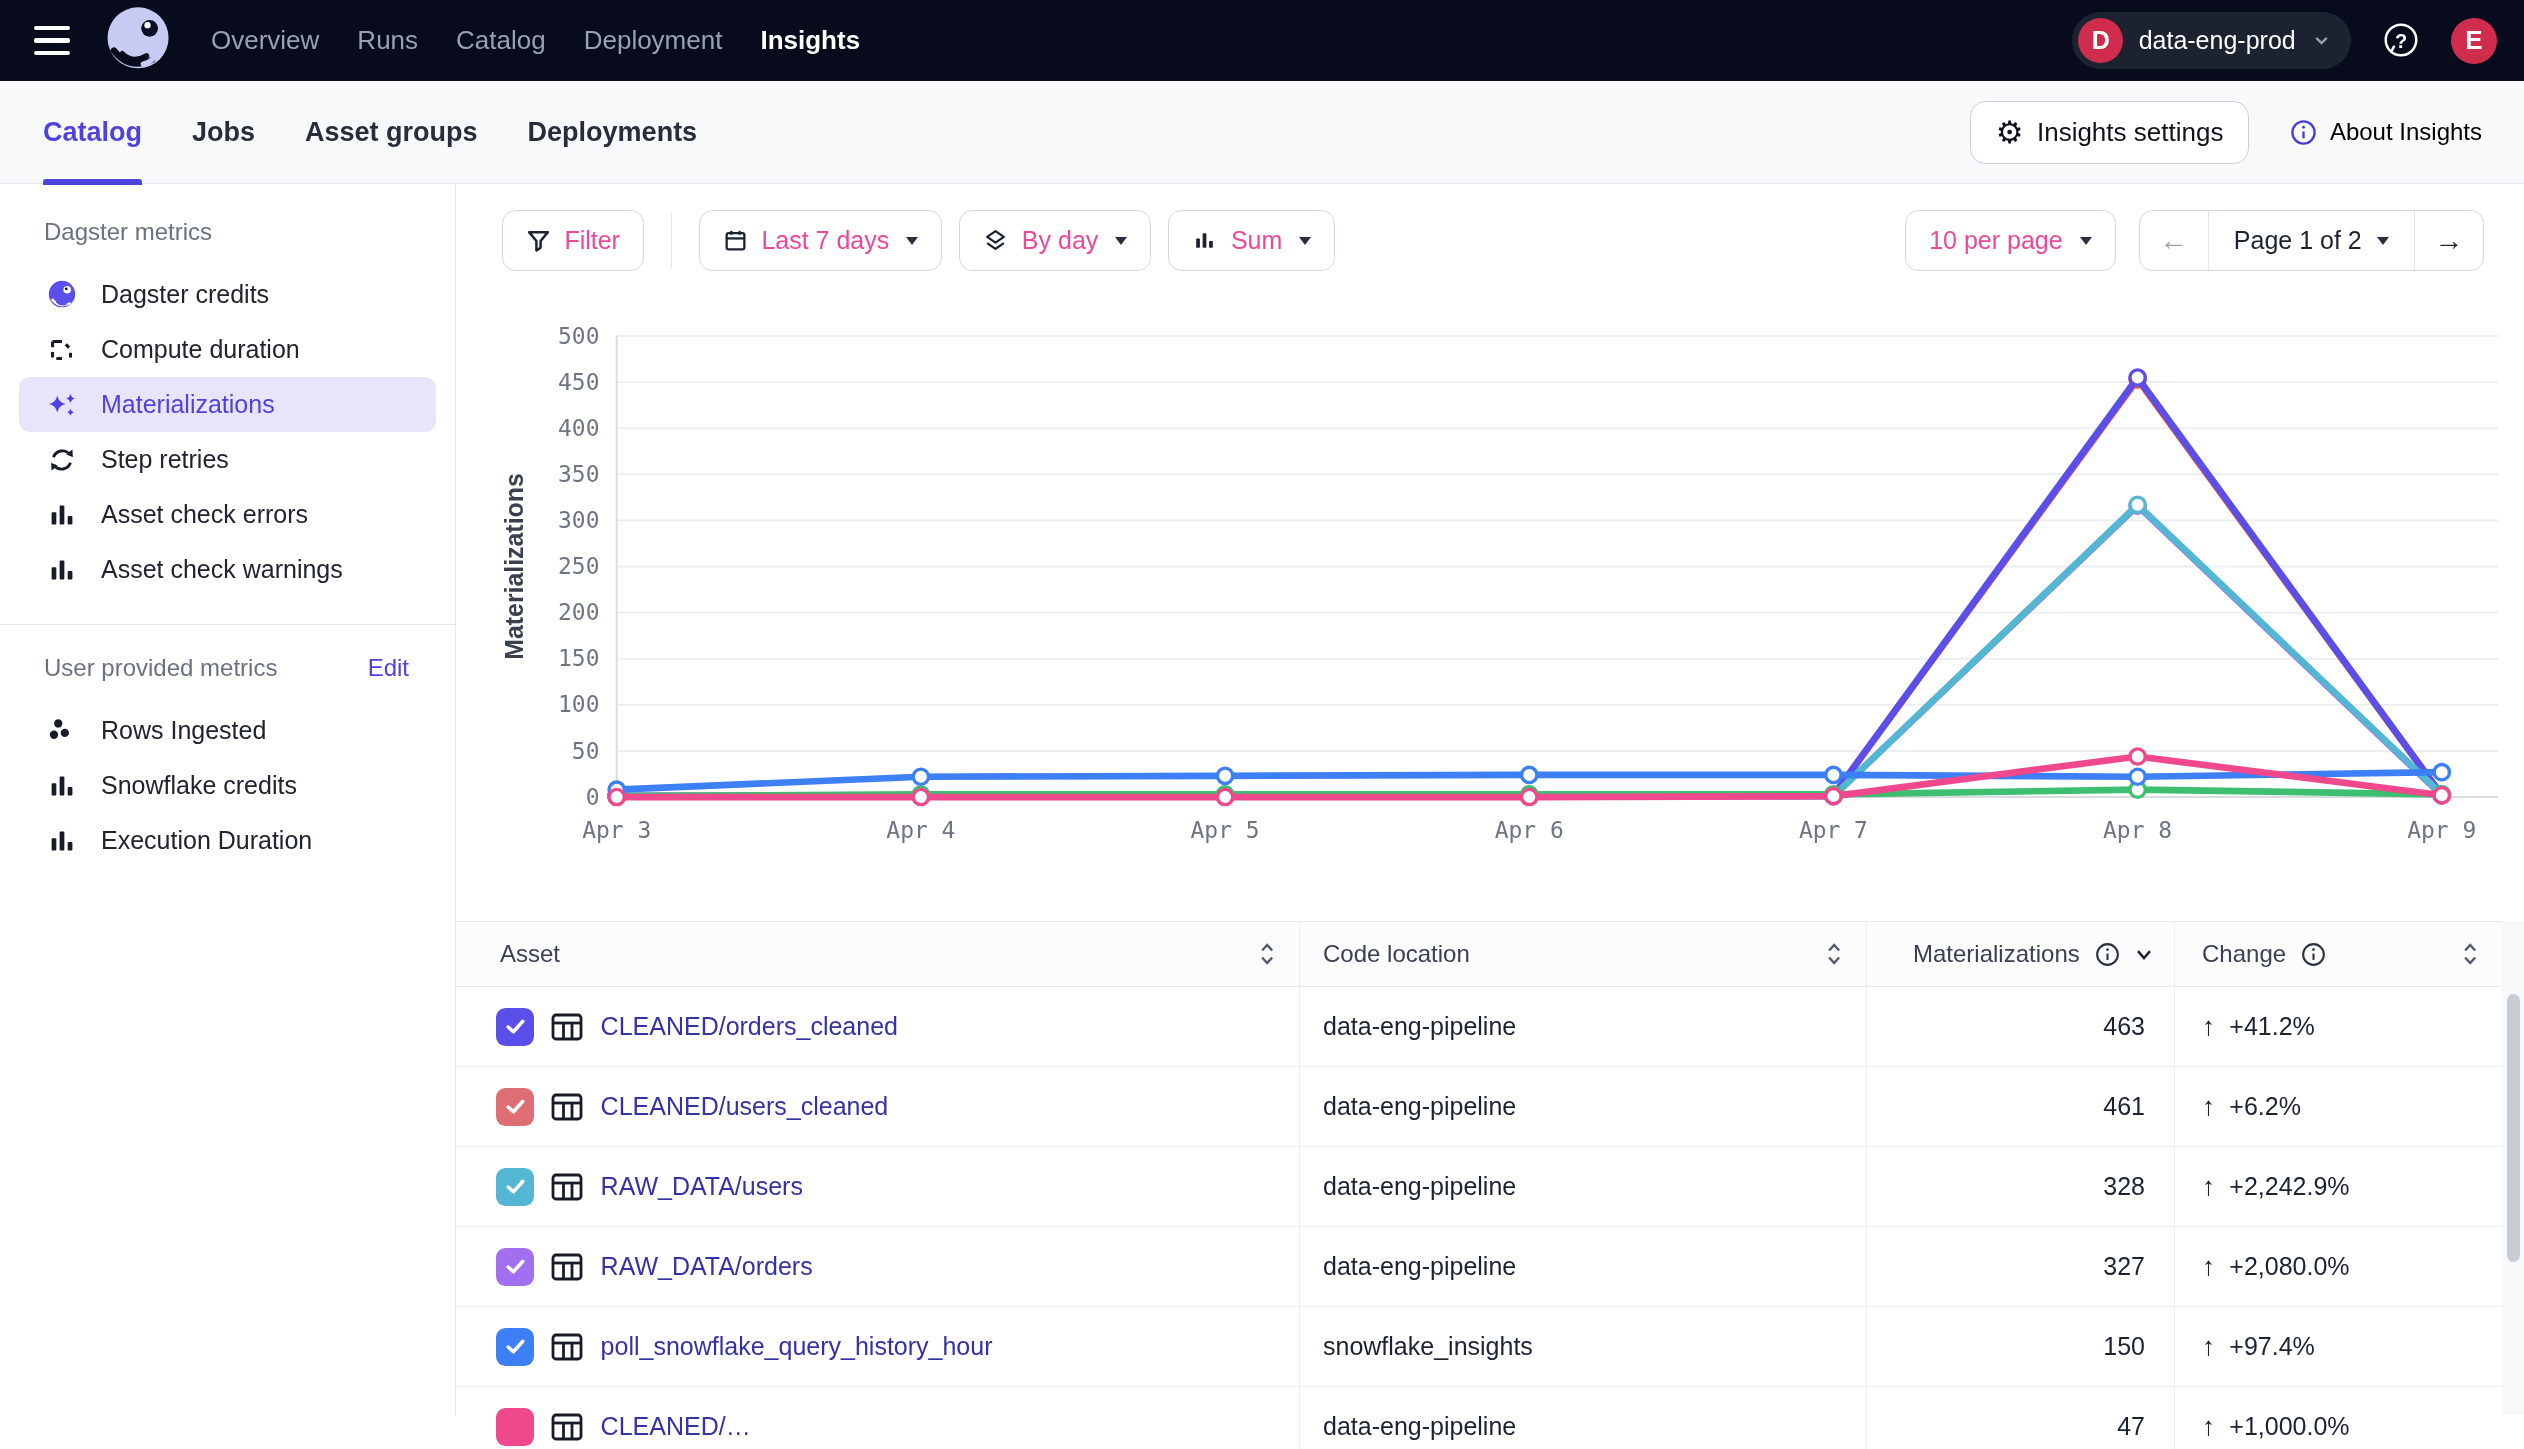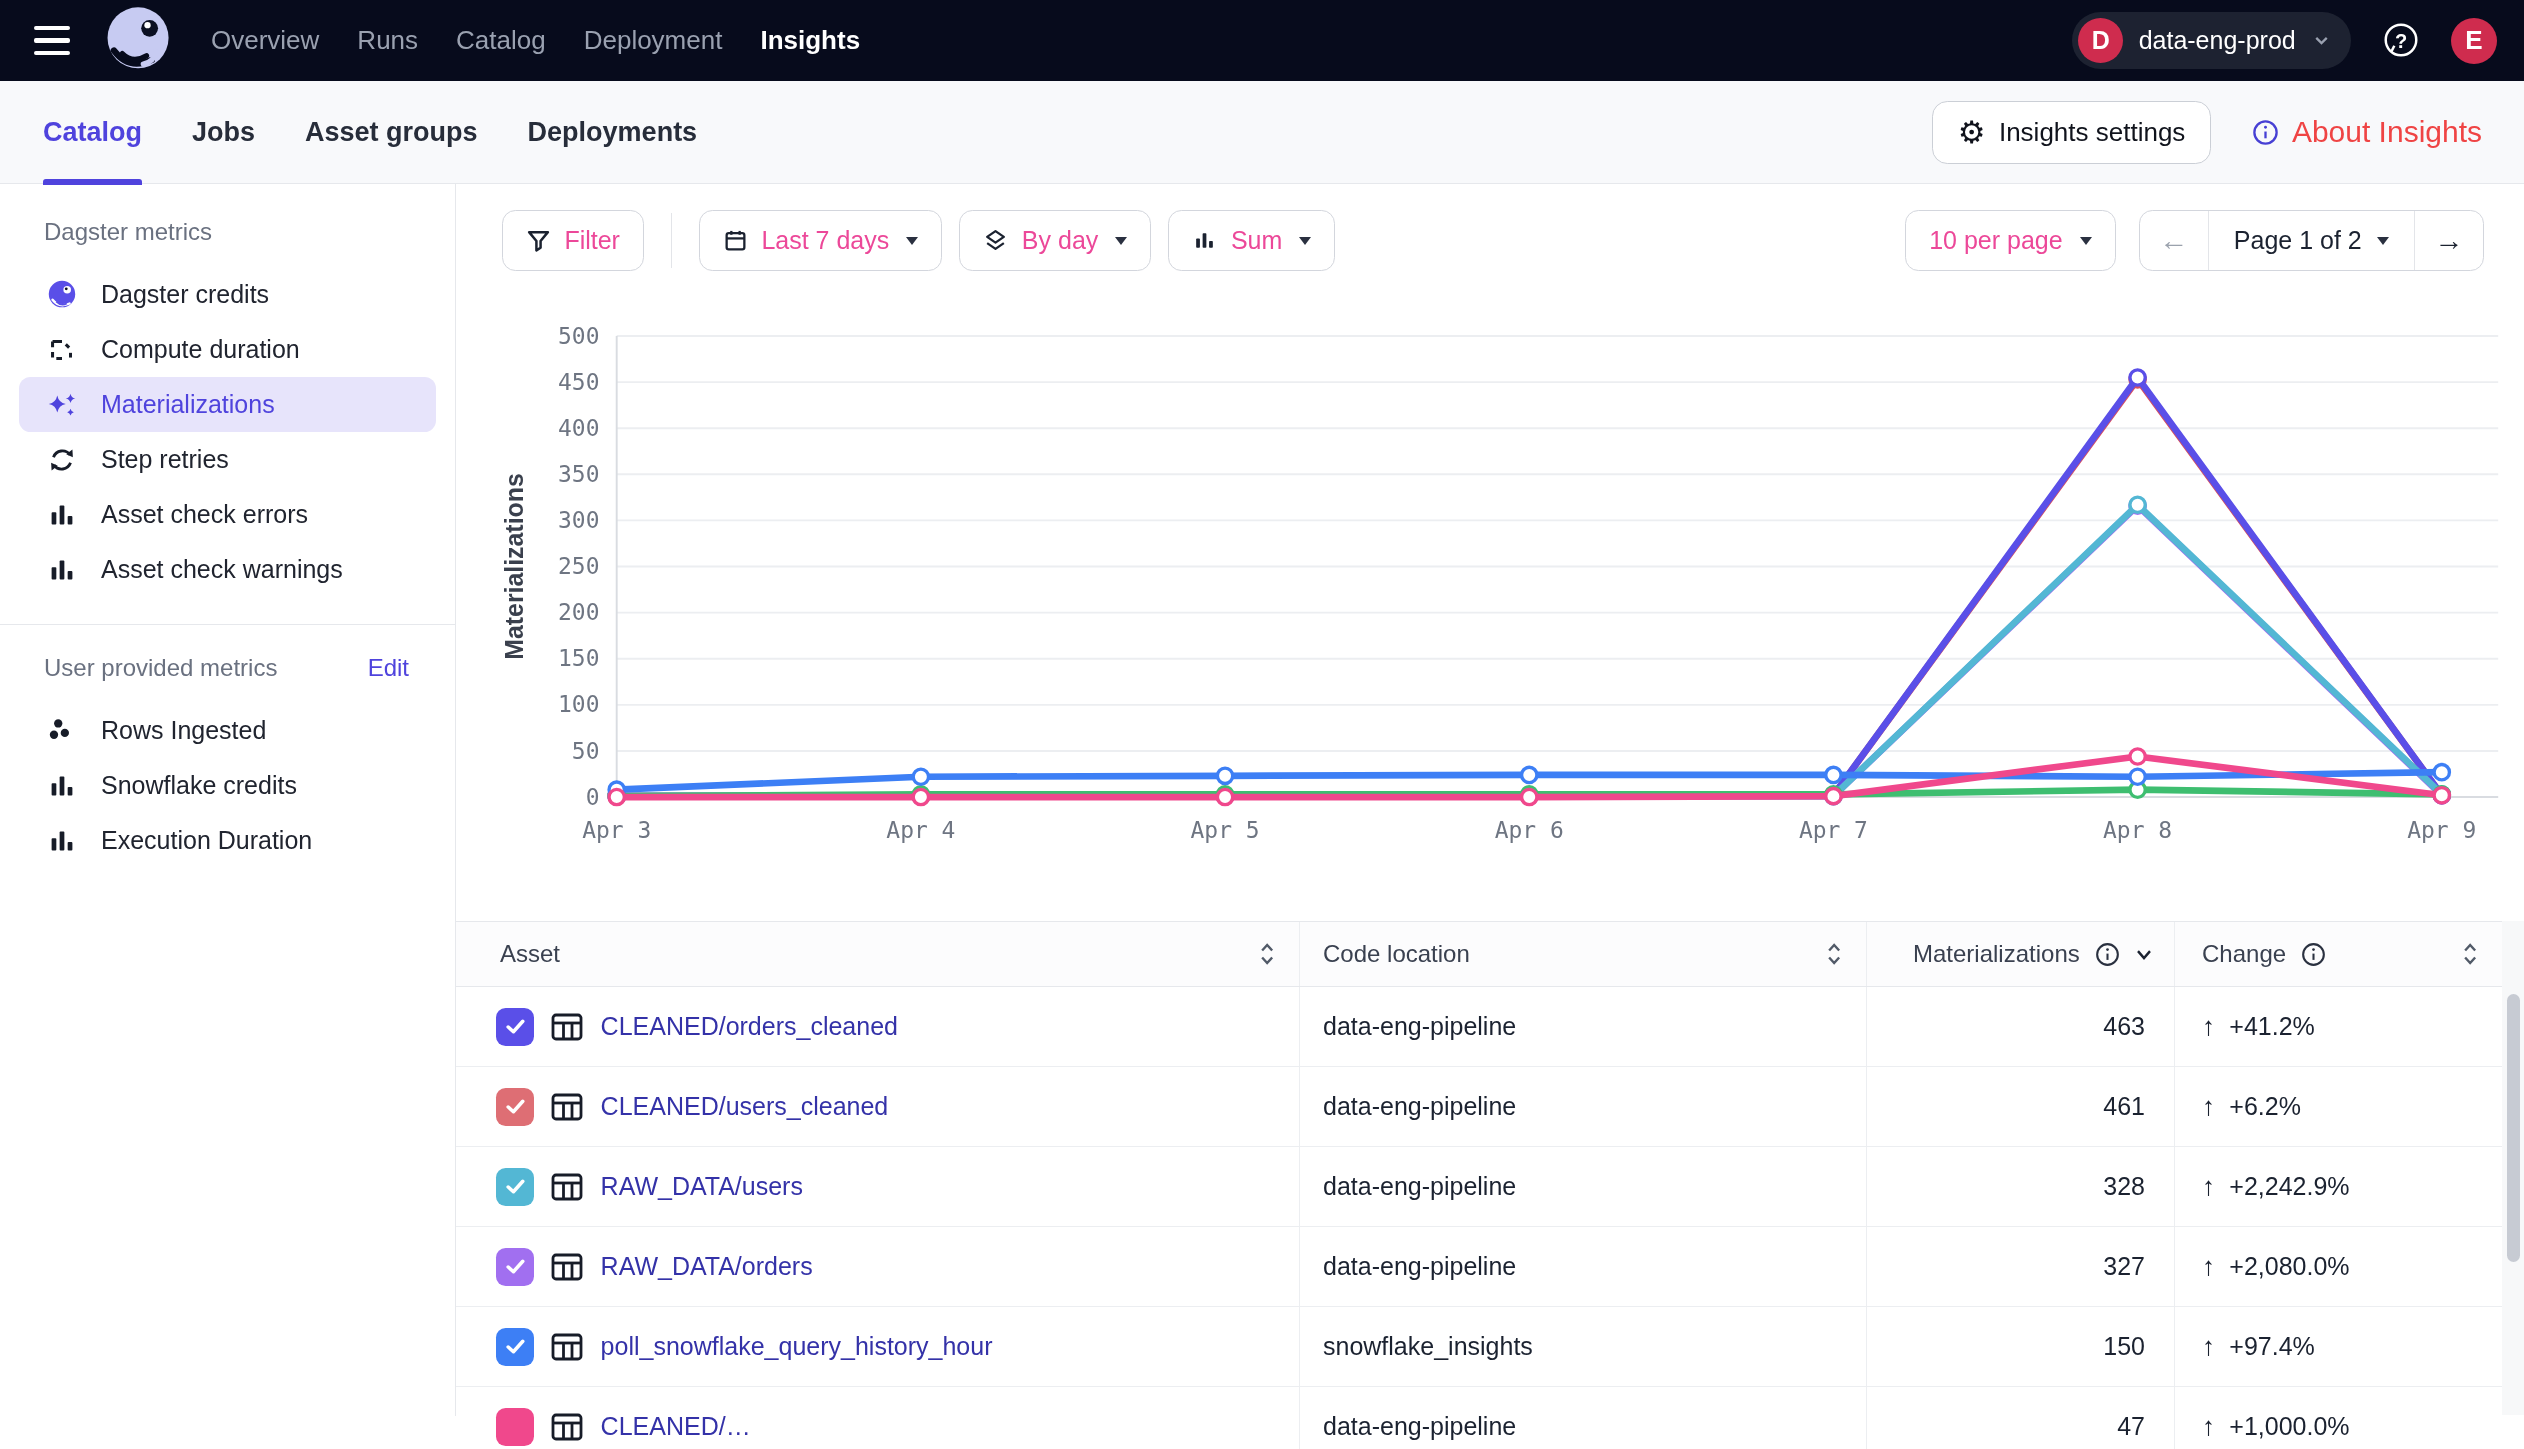--- a/index.html
+++ b/index.html
@@ -26,21 +26,21 @@
 
   
   .tabbar { height:103px; background:#f8f9fb; border-bottom:1.9px solid #e6e8ec; display:flex; align-items:center; padding:0 43px; }
   .tabs { display:flex; gap:50px; align-items:center; height:100%; }
   .tab { position:relative; height:100%; display:flex; align-items:center; font-size:27px; font-weight:600; color:#272d3a; cursor:pointer; }
   .tab.active { color:#4f43dd; }
   .tab .underline { position:absolute; left:0; right:0; bottom:-1.9px; height:5.7px; background:#4f43dd; border-radius:2.9px 2.9px 0 0; }
   .tabbar-right { margin-left:auto; display:flex; align-items:center; gap:40px; }
   .settings-btn { display:flex; align-items:center; gap:13.4px; height:63px; padding:0 25px; background:#fff; border:1.9px solid #cbcfd6; border-radius:15.3px; font-size:26px; font-weight:500; color:#10131c; cursor:pointer; }
   .gear { font-size:31px; line-height:1; }
-  .about-link { display:flex; align-items:center; gap:11.5px; font-size:30px; color:#ef4444; text-decoration:none; font-weight:500; }
+  .about-link { display:flex; align-items:center; gap:11.5px; font-size:24px; color:#000000; text-decoration:none; font-weight:500; }
 
   
   .main { display:flex; height:1232px; }
   .sidebar { width:456px; border-right:1.9px solid #e6e8ec; padding-top:34px; background:#fff; flex:none; }
   .side-title-row { display:flex; justify-content:space-between; align-items:center; padding:0 46px 0 44px; }
   .side-title { font-size:24px; color:#6a7180; }
   .edit-link { font-size:24px; color:#4f43dd; text-decoration:none; }
   .side-list { margin-top:21px; }
   .side-item { display:flex; align-items:center; gap:21px; height:55px; margin:0 19px; padding:0 0 0 25px; border-radius:11.5px; cursor:pointer; }
   .side-item .icon { width:36px; height:36px; display:flex; align-items:center; justify-content:center; color:#171c28; }

